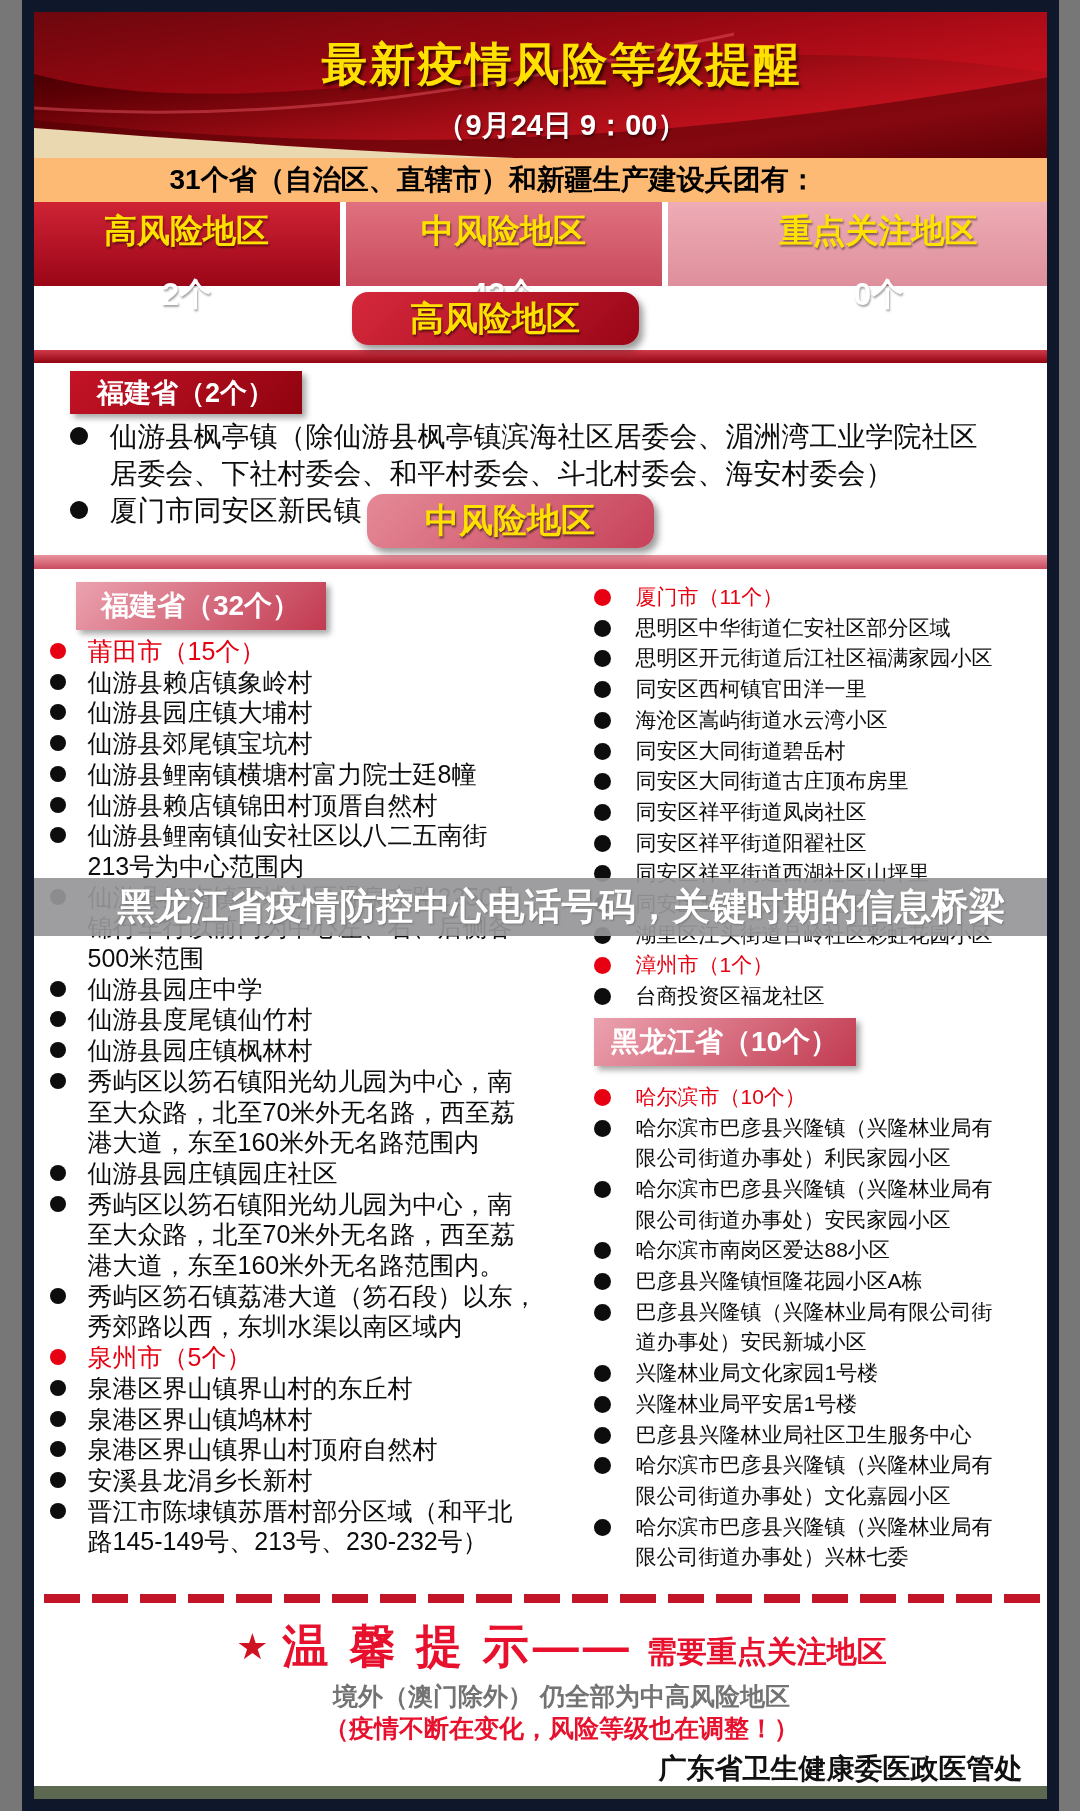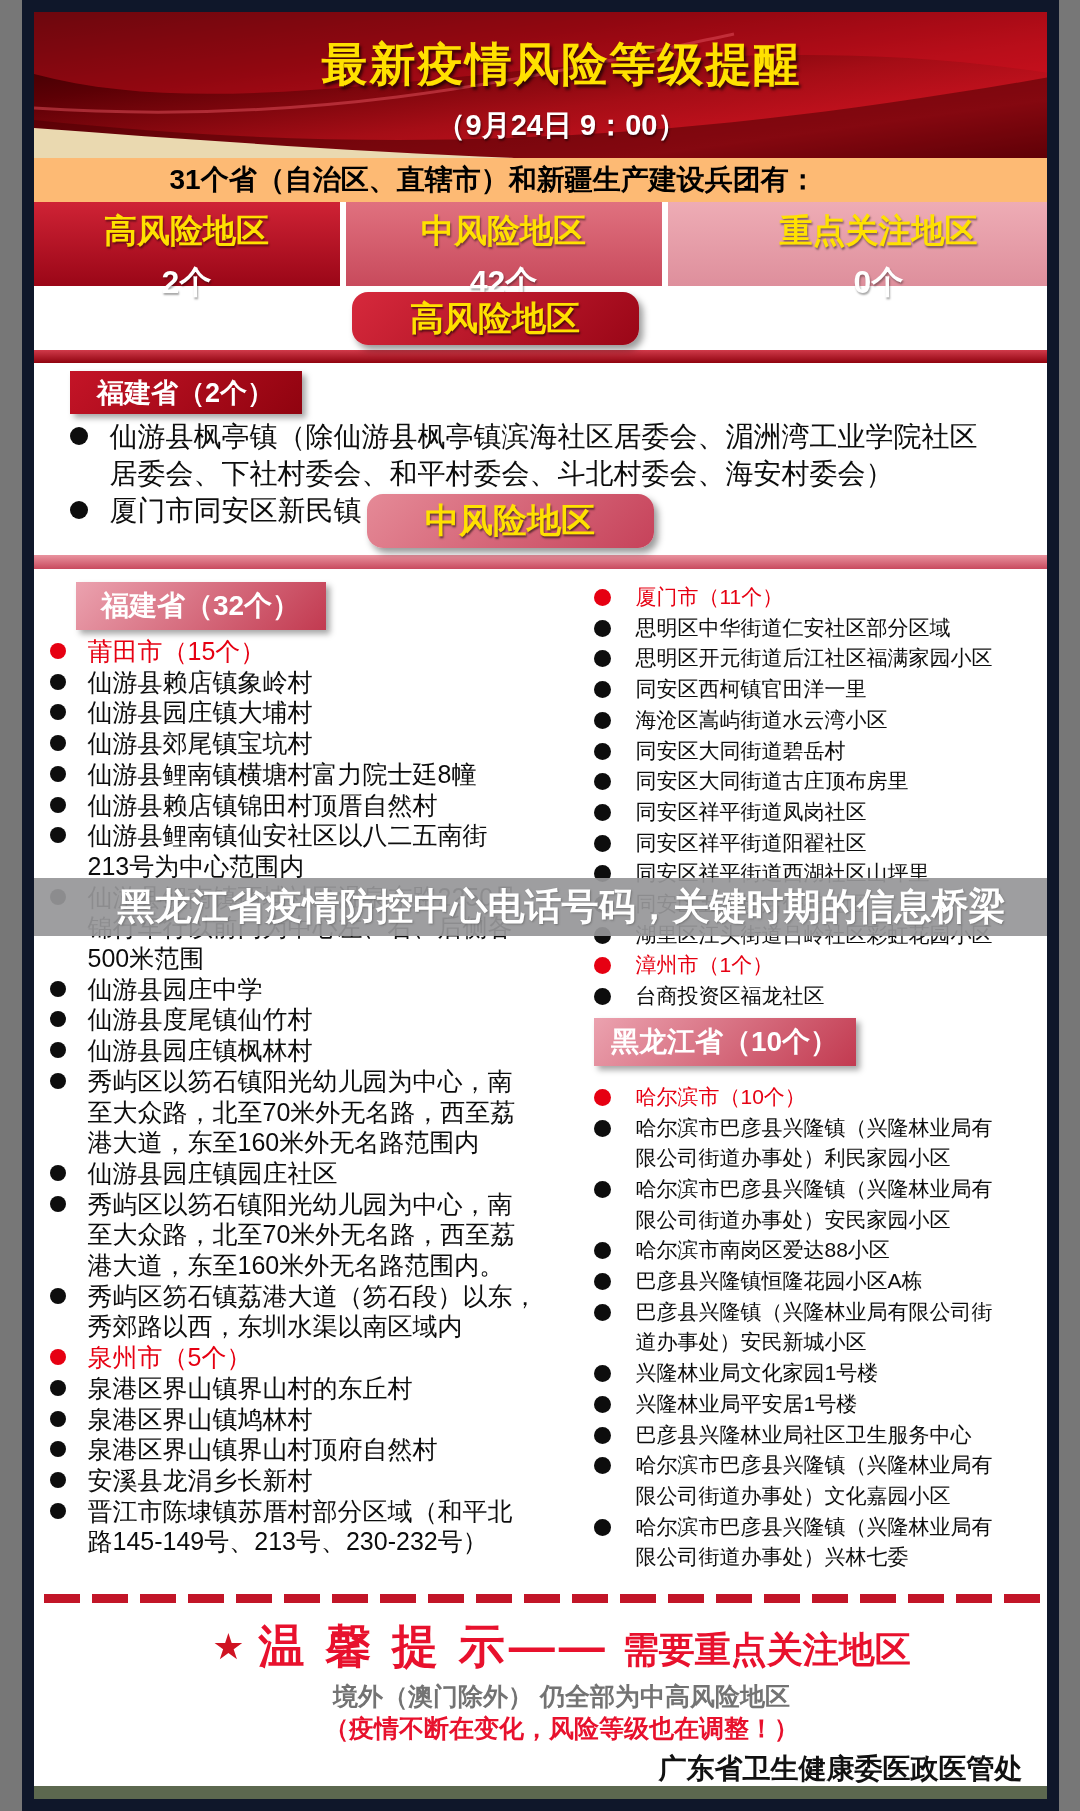--- a/index.html
+++ b/index.html
@@ -32,21 +32,21 @@
     background:#fdba74;color:#000;font-size:28px;font-weight:bold;
     line-height:44px;padding-left:136px;box-sizing:border-box;
   }
   
   .cols{position:absolute;left:0;top:190px;width:1056px;height:84px;}
   .col{position:absolute;top:0;height:84px;text-align:center;}
   .col-high{left:0;width:306px;background:linear-gradient(180deg,#cf2335,#9a0617);}
   .col-mid{left:312px;width:316px;background:linear-gradient(180deg,#e0717f,#c84a5c);}
   .col-watch{left:634px;width:422px;background:linear-gradient(180deg,#eeacb5,#de8f9c);}
   .col-label{margin-top:7px;font-size:33px;font-weight:bold;color:#ffe100;text-shadow:1px 2px 2px rgba(0,0,0,.45);}
-  .col-count{margin-top:7px;font-size:32px;font-weight:bold;color:#fff;text-shadow:1px 2px 2px rgba(0,0,0,.35);}
+  .col-count{margin-top:19px;font-size:32px;font-weight:bold;color:#fff;text-shadow:1px 2px 2px rgba(0,0,0,.35);}
   
   .pill{
     position:absolute;height:53px;border-radius:16px;
     text-align:center;line-height:53px;font-size:34px;font-weight:bold;color:#ffe100;
     text-shadow:1px 2px 2px rgba(0,0,0,.55);
     box-shadow:4px 5px 7px rgba(0,0,0,.4);
     z-index:5;
   }
   .pill-high{left:318px;top:280px;width:287px;background:linear-gradient(135deg,#d6293c,#9a0617);}
   .pill-mid{left:333px;top:482px;width:287px;height:54px;background:linear-gradient(135deg,#e58a97,#c6425a);}
@@ -93,21 +93,21 @@
   .dashes{
     position:absolute;left:10px;top:1582px;width:1036px;height:9px;
     background:repeating-linear-gradient(90deg,#c21528 0 36px,rgba(0,0,0,0) 36px 48px);
   }
   .tip-row{
     position:absolute;left:0;top:1604px;width:1056px;
     display:flex;align-items:baseline;justify-content:center;gap:14px;
   }
   .tip-star{font-size:36px;color:#cf1322;align-self:center;}
   .tip-big{font-size:46px;font-weight:bold;color:#e8112d;letter-spacing:4px;}
-  .tip-small{font-size:36px;font-weight:bold;color:#e8112d;}
+  .tip-small{font-size:30px;font-weight:bold;color:#e8112d;}
   .tip-line2{
     position:absolute;left:0;top:1668px;width:1056px;text-align:center;
     font-size:25px;font-weight:bold;color:#737373;
   }
   .tip-note{
     position:absolute;left:0;top:1700px;width:1056px;text-align:center;
     font-size:25px;font-weight:bold;color:#e8112d;
     font-family:"DejaVu Serif","Liberation Serif",serif;
   }
   .agency{

